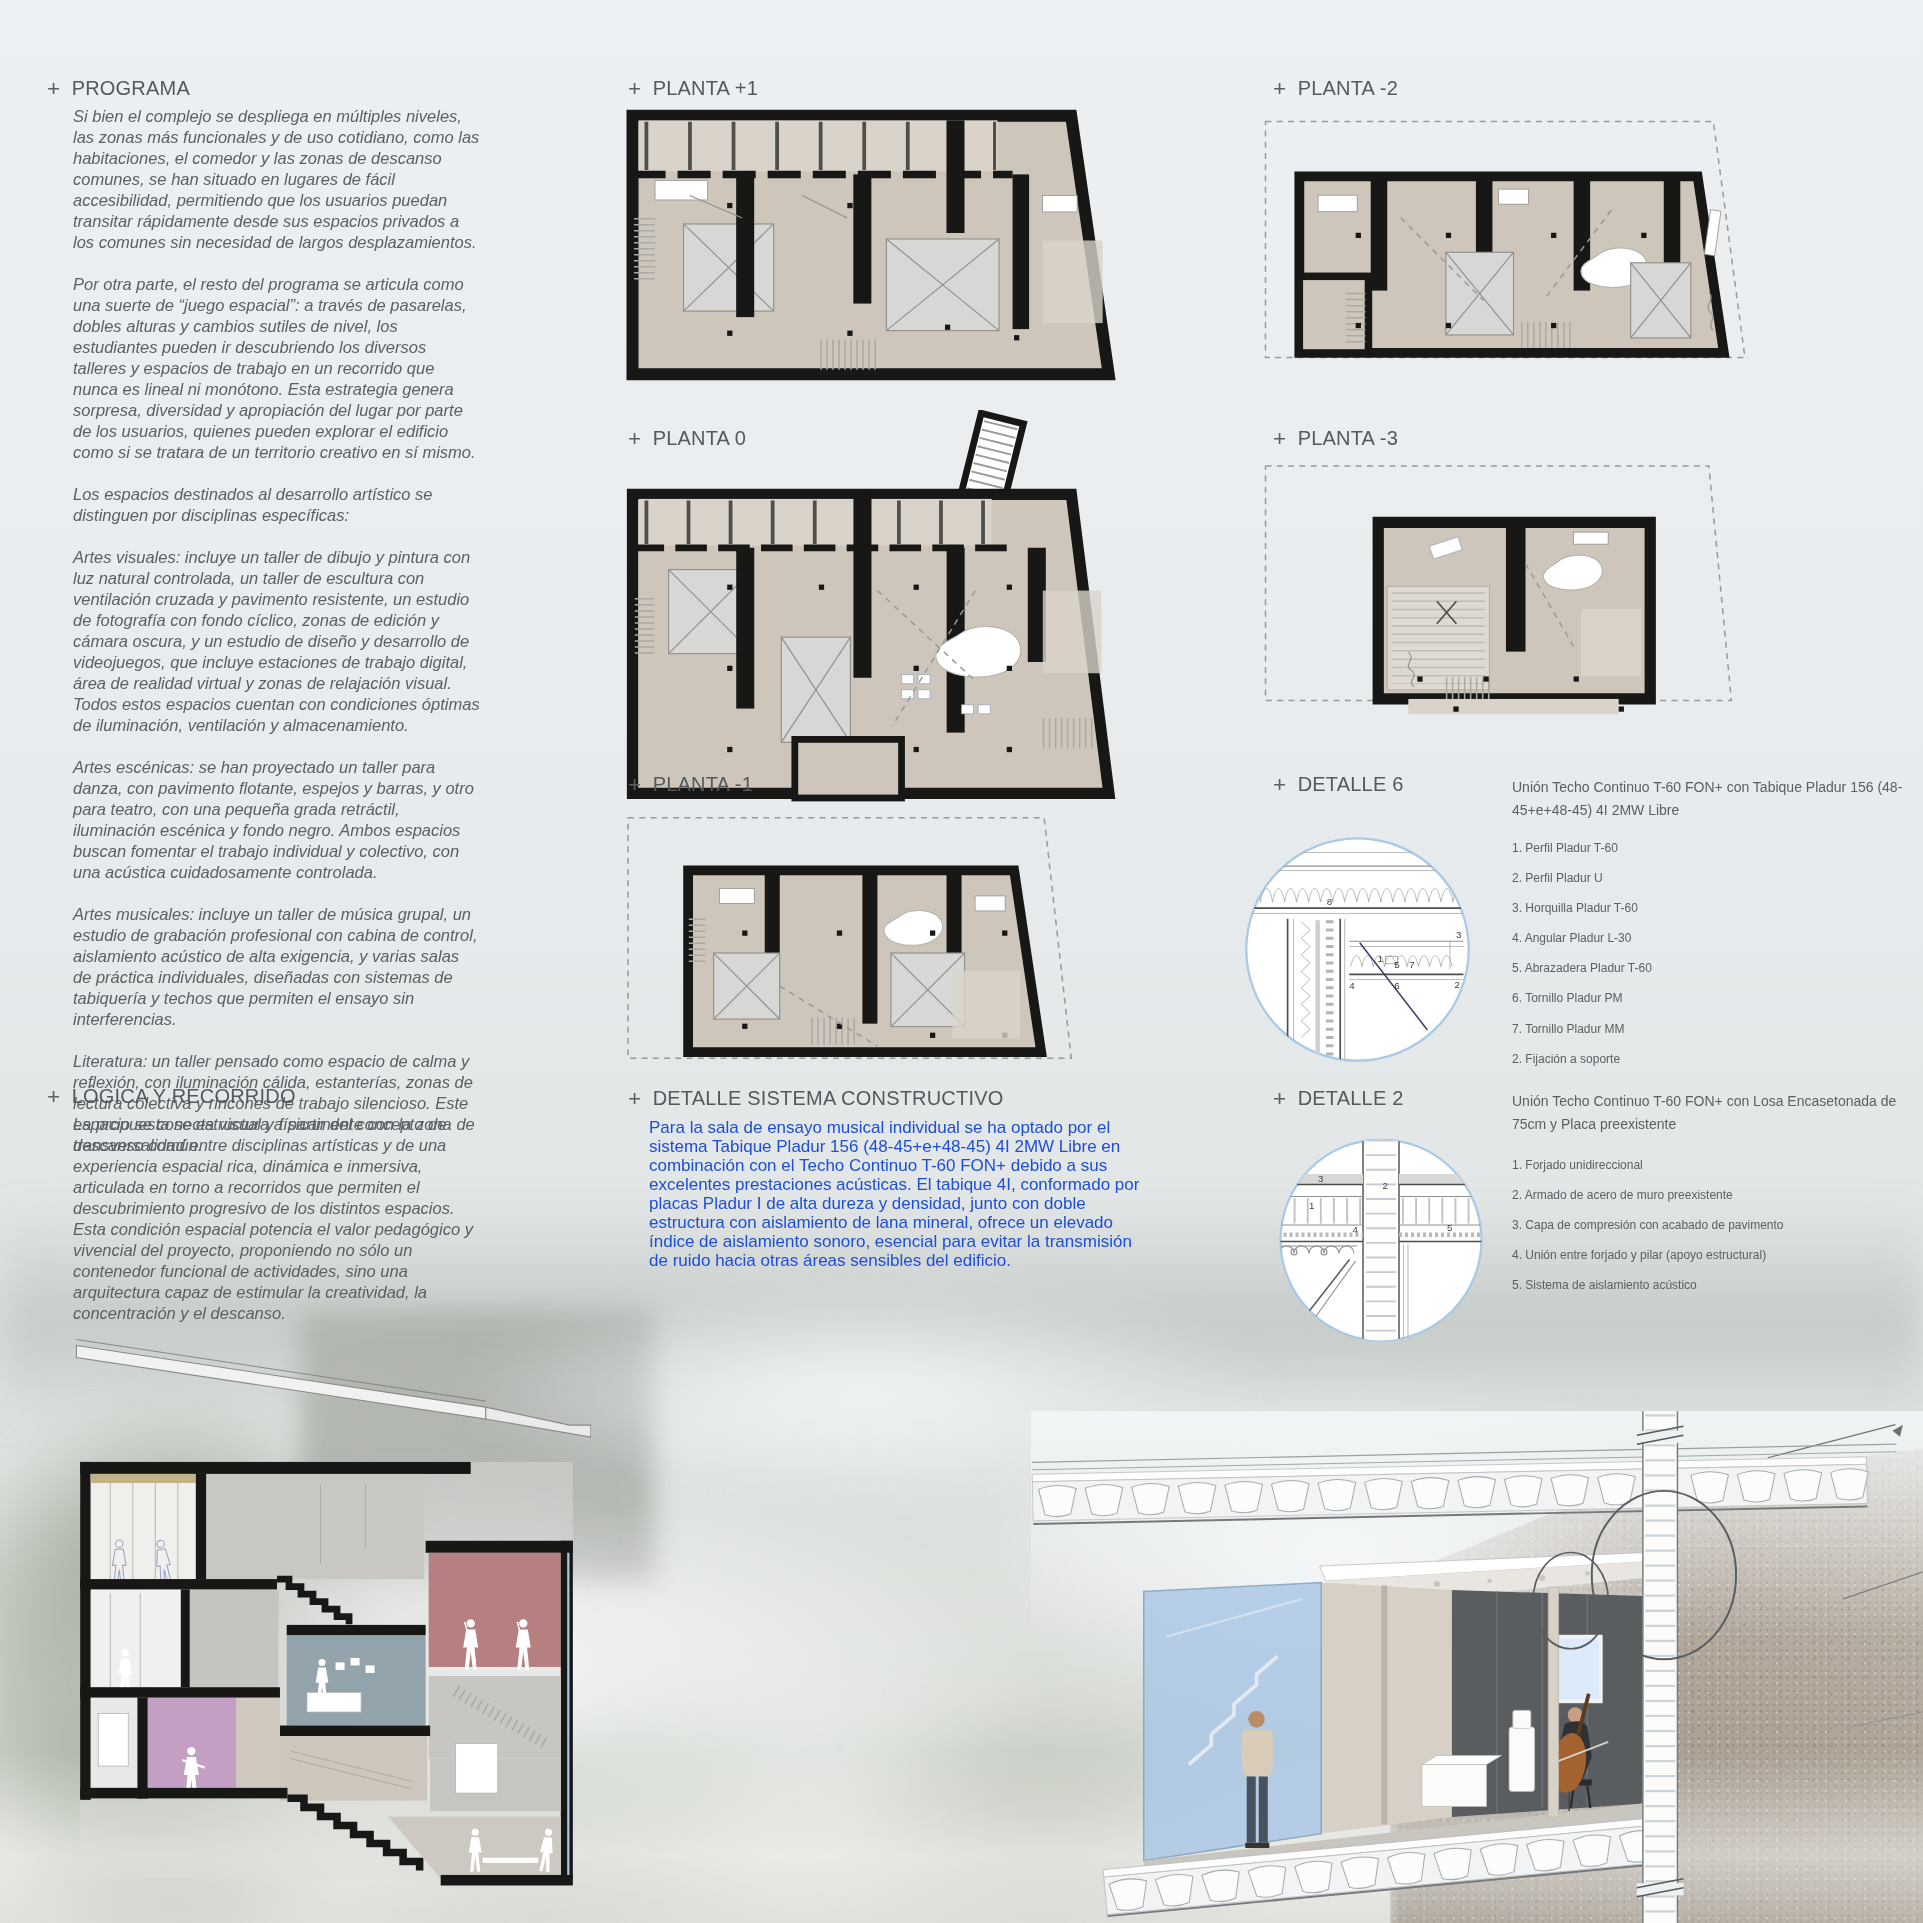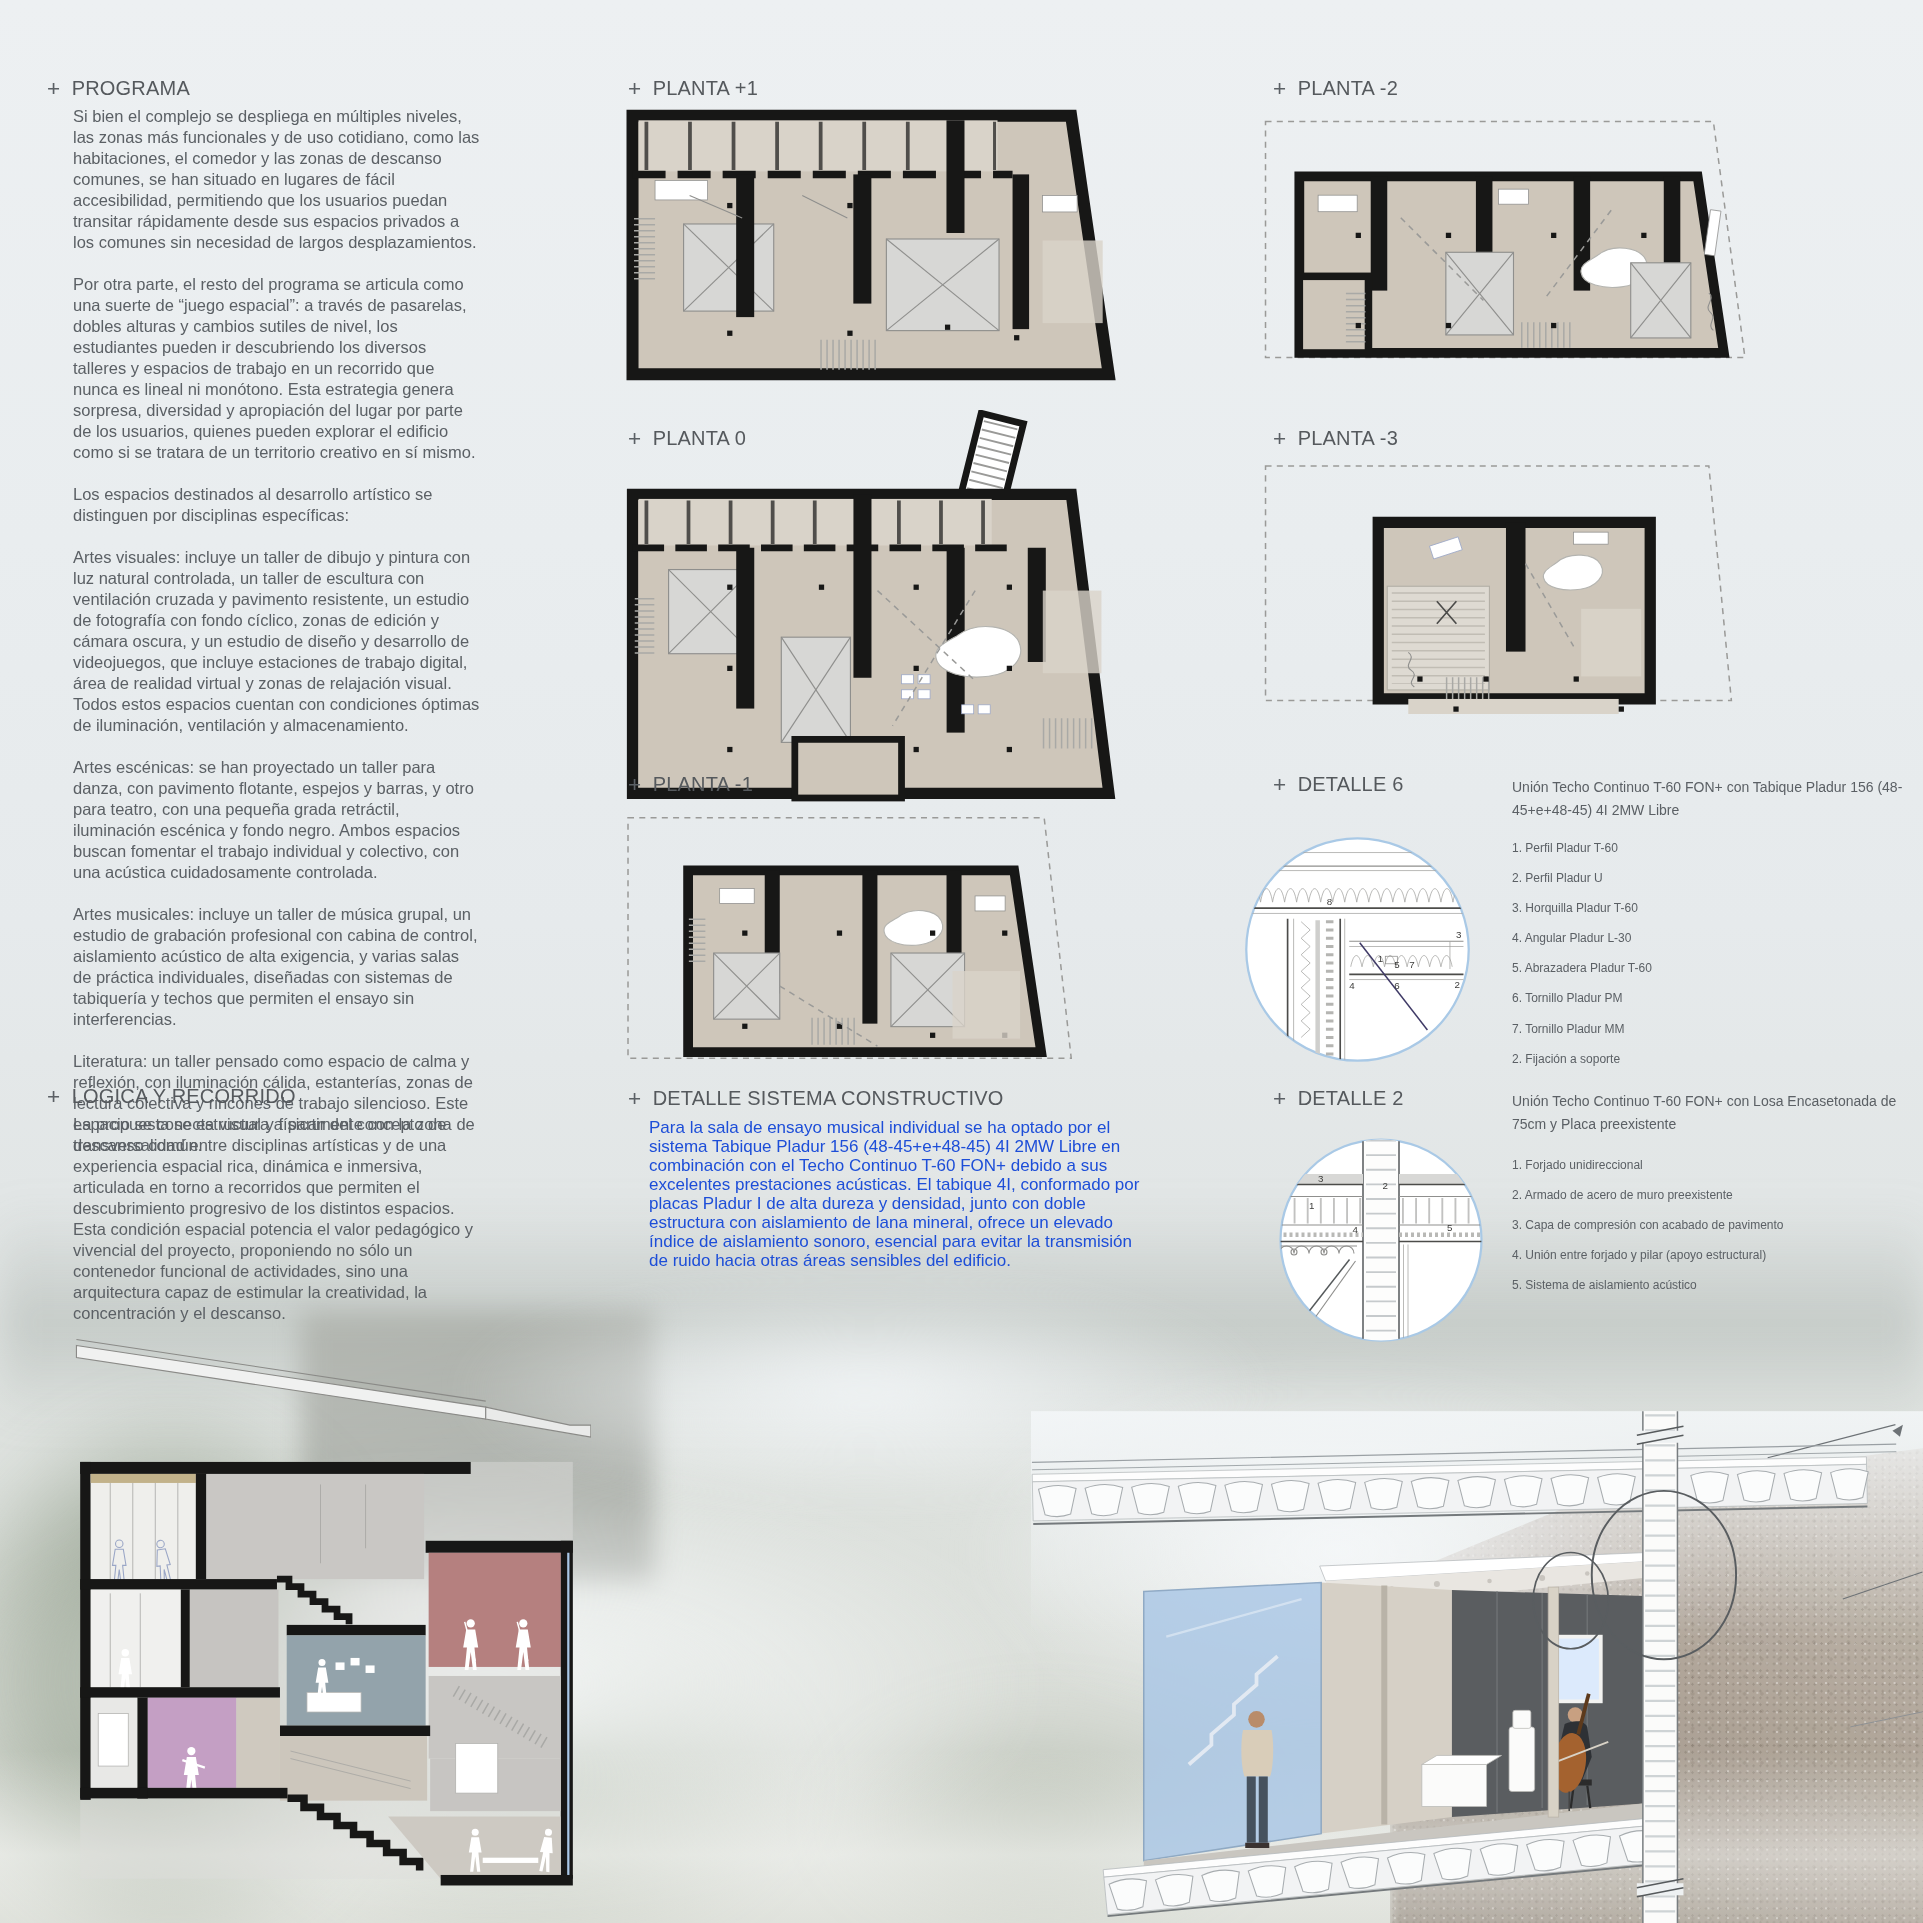--- a/index.html
+++ b/index.html
@@ -44,21 +44,21 @@
     filter:blur(27px);}
   .fog-3{left:0;top:1751px;width:1924px;height:173px;
     background:linear-gradient(180deg,rgba(250,251,251,0) 0%,rgba(246,247,245,.55) 60%,rgba(243,244,240,.25) 100%);}
   .fog-4{left:451px;top:1278px;width:827px;height:225px;
     background:radial-gradient(closest-side,rgba(244,247,249,.9) 0%,rgba(244,247,249,0) 100%);
     filter:blur(22.5px);}
 
   
   .content{position:absolute;z-index:5;}
   .txtcol{color:#5b6065;font-size:16.5px;line-height:21px;}
-  .txtcol p{margin:0 0 21px 0;}
+  .txtcol p{margin:0 0 21px 0;font-style:italic;}
   .hrow{display:flex;align-items:baseline;gap:11.3px;color:#55595d;font-size:20px;letter-spacing:0.2px;}
   .hrow .plus{font-size:22.5px;color:#5b6065;transform:translateY(0.8px);}
   .hrow .htxt{white-space:nowrap;}
   .subtxt{color:#1d4ed8;font-size:17px;line-height:19px;}
   .det-head{color:#5b6065;font-size:14px;line-height:22.5px;}
   .det-list{list-style:none;margin:0;padding:0;color:#5b6065;font-size:12px;}
   .det-list li{margin:0 0 12.8px 0;line-height:17.3px;}
   .body-indent{margin-top:4.5px;}
 
   

